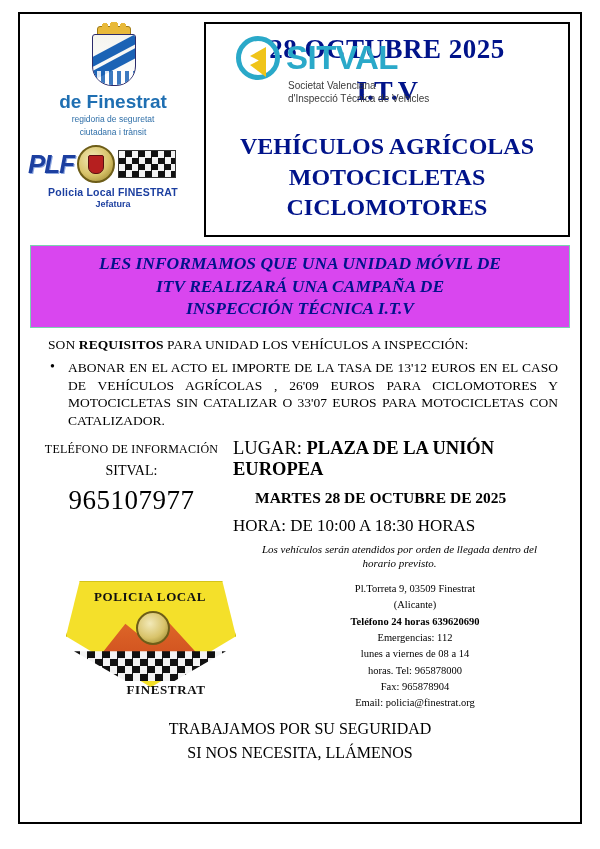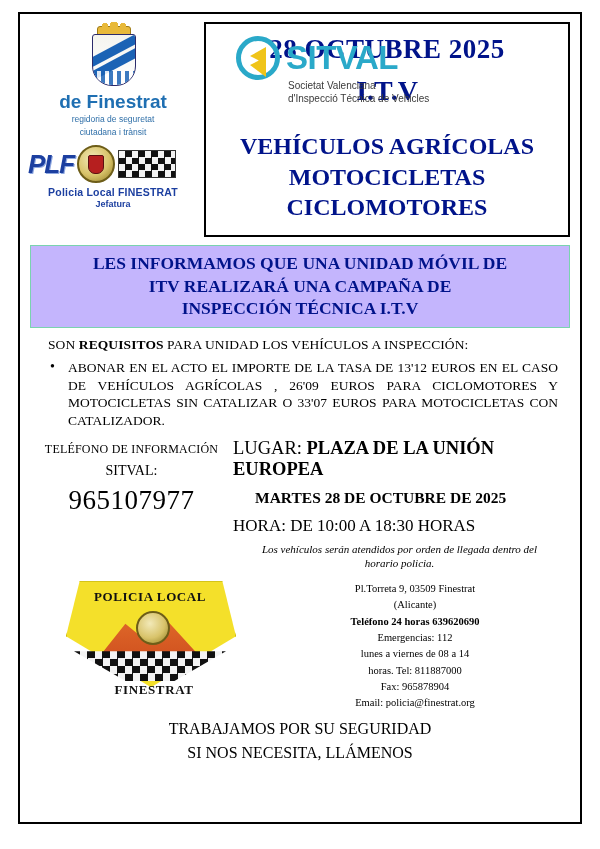--- a/index.html
+++ b/index.html
@@ -188,24 +188,25 @@
   .hl-line {
     color: #00138a;
     font-weight: bold;
     font-size: 24px;
     line-height: 1.28;
   }
 
   
   .green-banner {
     margin: 8px 10px 0 10px;
-    background: #c4b5fd;
+    background: #d946ef;
     border: 1px solid #7ad3af;
     text-align: center;
     padding: 6px 8px 8px 8px;
+    font-style: italic;
   }
   .green-banner div {
     color: #00138a;
     font-weight: bold;
     font-size: 17.5px;
     line-height: 1.28;
   }
 
   
   .req-intro {
@@ -323,21 +324,21 @@
     position:absolute; left:86px; top:34px; width:30px; height:30px; border-radius:50%;
     background: radial-gradient(circle at 40% 35%, #f2e9b8 0%, #d8c36a 55%, #8f7a20 100%);
     border:2px solid #6d5d18;
   }
   .pl-checker {
     position:absolute; left:0px; top:74px; width:200px; height:30px;
     background: repeating-conic-gradient(#111 0% 25%, #f3f3f3 0% 50%) 0 0 / 15px 15px;
     clip-path: polygon(12% 0%, 88% 0%, 62% 100%, 38% 100%);
   }
   .pl-bottom-label {
-    position:absolute; left:4px; top:105px; width:200px; text-align:center;
+    position:absolute; left:16px; top:105px; width:200px; text-align:center;
     font-weight:bold; font-size:13px; letter-spacing:.6px; color:#111;
   }
   .sitval-logo {
     position: absolute;
     left: 216px;
     top: 22px;
     width: 230px;
   }
   .sv-row { display:flex; align-items:center; }
   .sv-mark {
@@ -440,21 +441,21 @@
         <span class="lug sc">LUGAR:</span>
         <span class="sc">PLAZA DE LA UNIÓN EUROPEA</span>
       </div>
       <div class="mr-line2 sc">MARTES 28 DE OCTUBRE DE 2025</div>
       <div class="mr-line3 sc">
         <span>HORA:</span>
         <span>DE 10:00 A 18:30 HORAS</span>
       </div>
       <div class="mr-note">
         <span>Los vehículos serán atendidos por orden de llegada dentro del horario</span>
-        <span>policia.</span>
+        <span>previsto.</span>
       </div>
     </div>
   </div>
 
   <div class="bottom">
     <div class="bottom-left">
       <div class="pl-emblem">
         <div class="pl-yellow"></div>
         <div class="pl-title">POLICIA LOCAL</div>
         <div class="pl-mountain"></div>
@@ -463,21 +464,21 @@
         <div class="pl-bottom-label">FINESTRAT</div>
       </div>
     </div>
 
     <div class="bottom-right">
       <div>Pl.Torreta 9, 03509 Finestrat</div>
       <div>(Alicante)</div>
       <div><b>Teléfono 24 horas 639620690</b></div>
       <div>Emergencias: 112</div>
       <div>lunes a viernes de 08 a 14</div>
-      <div>horas. Tel: 811887000</div>
+      <div>horas. Tel: 965878000</div>
       <div>Fax: 965878904</div>
       <div>Email: policia@finestrat.org</div>
     </div>
   </div>
 
   <div class="sitval-logo">
     <div class="sv-row">
       <span class="sv-mark"></span>
       <span class="sv-word">SITVAL</span>
     </div>

